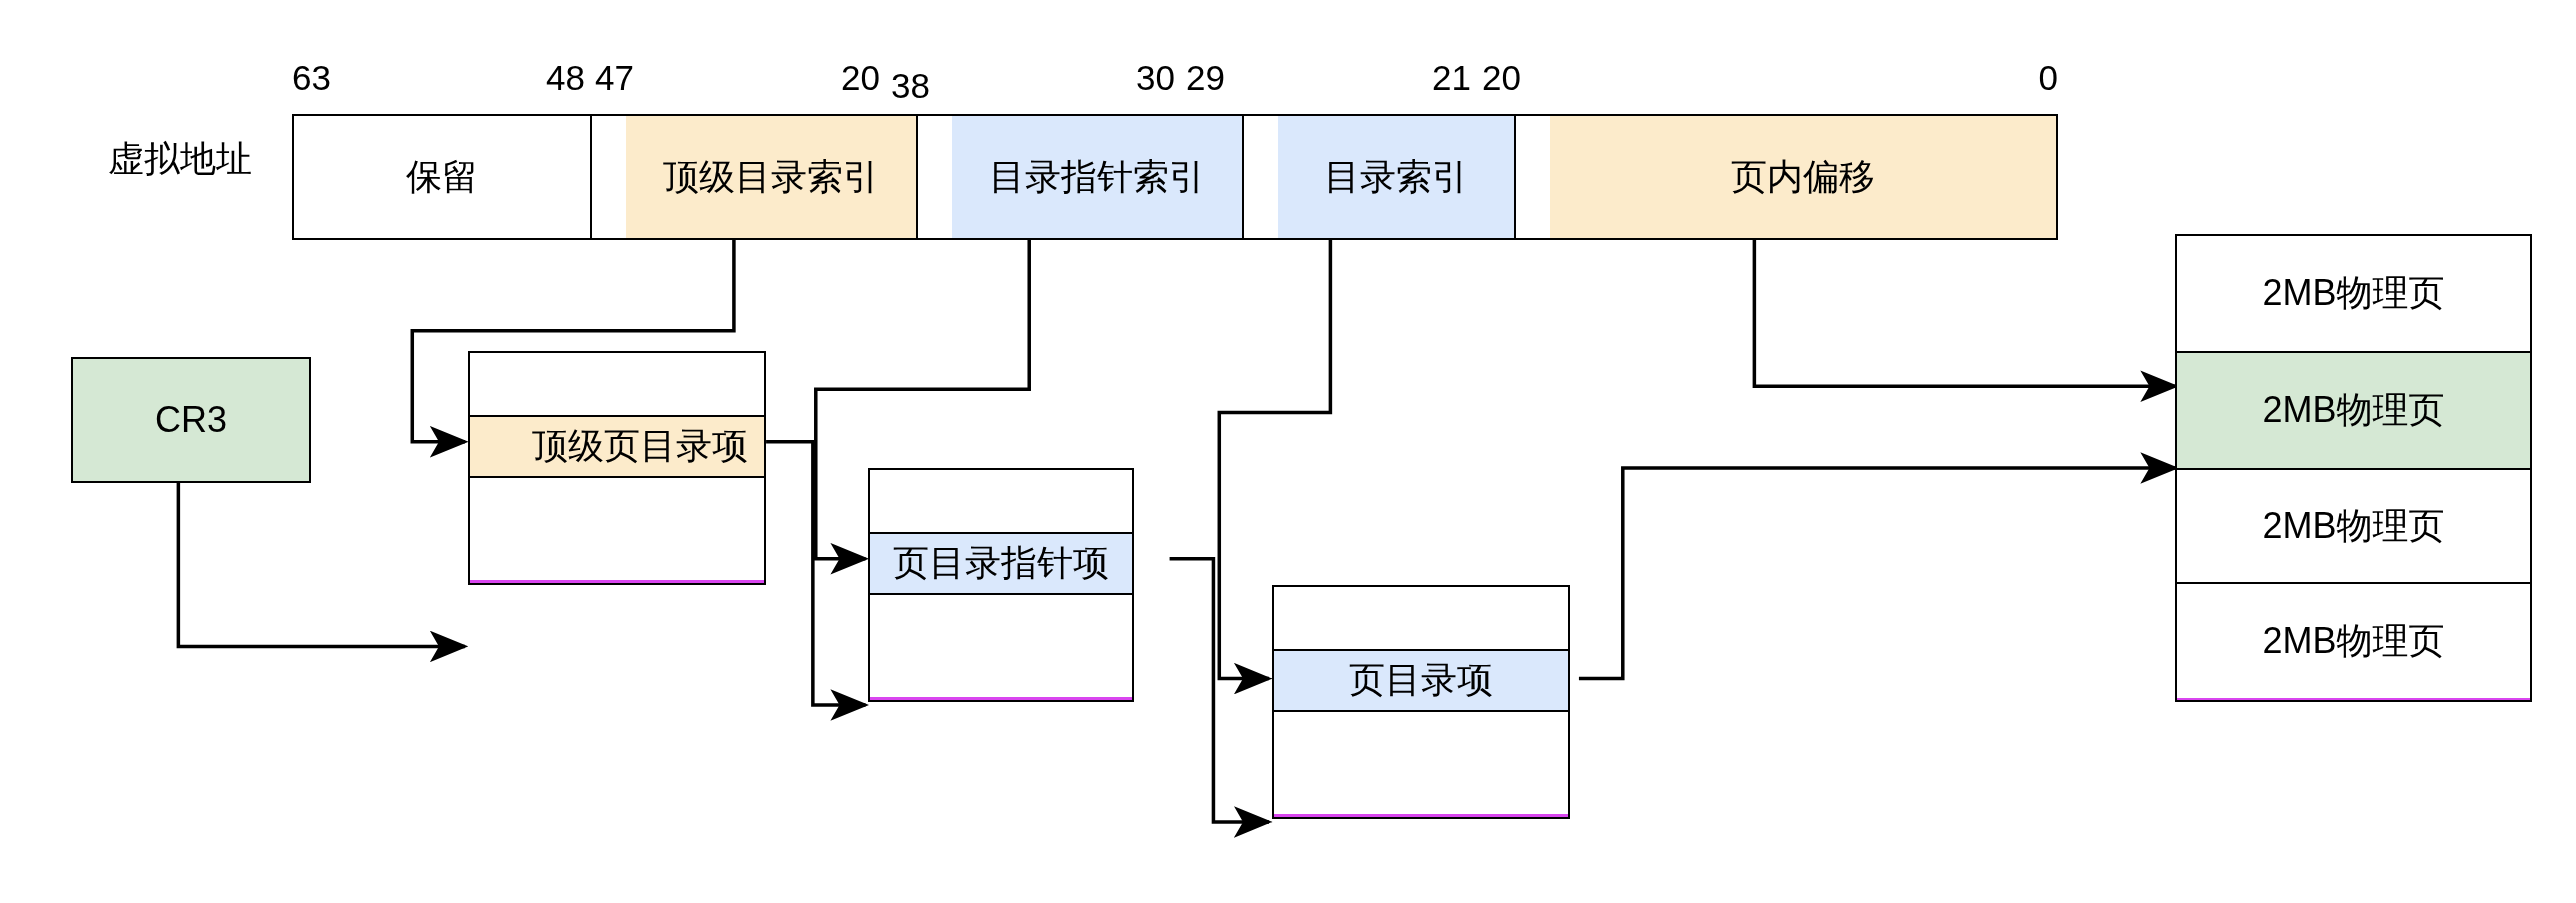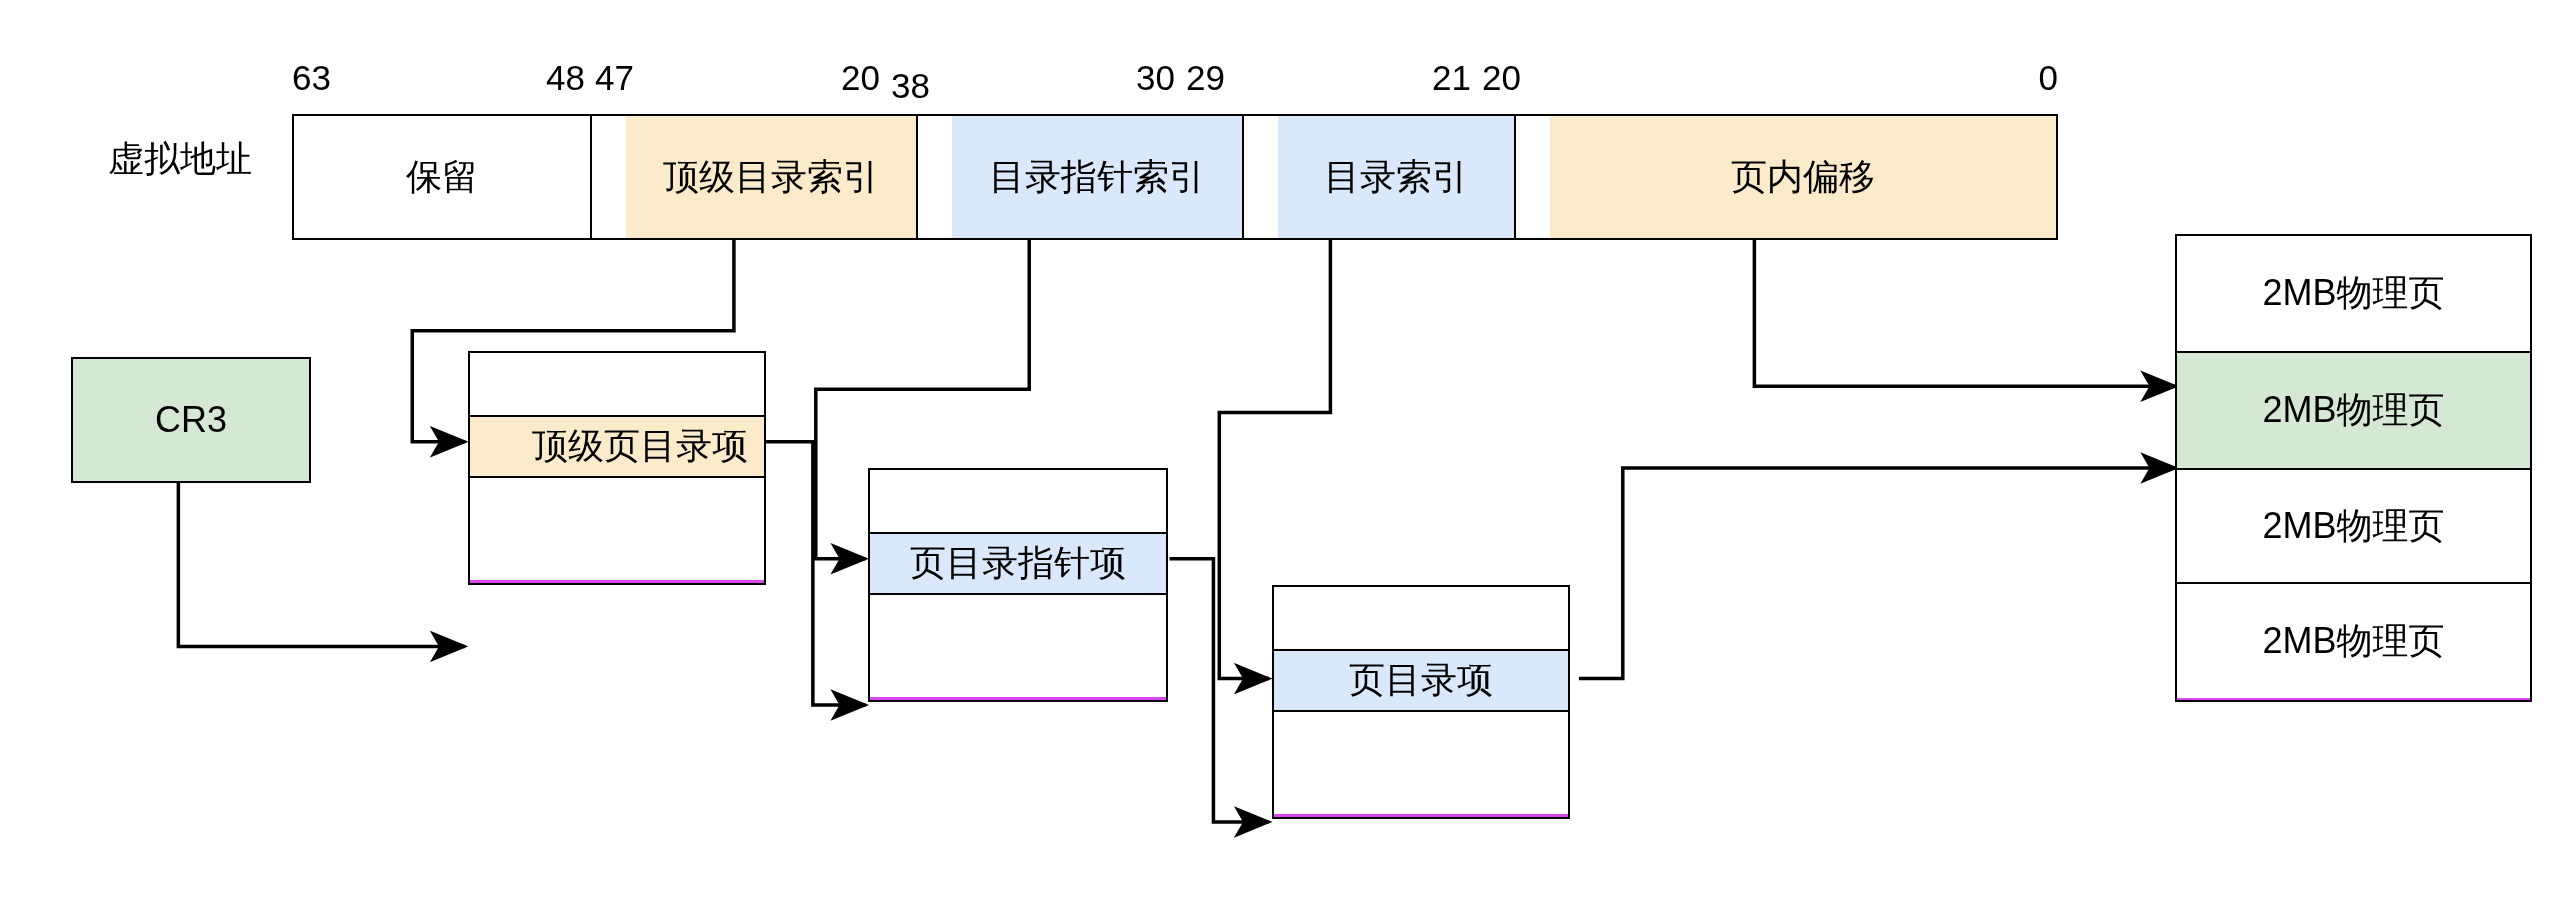--- a/index.html
+++ b/index.html
@@ -149,21 +149,21 @@
   </div>
 
   <div class="box cr3" style="left:61px; top:357px; width:240px; height:126px;">CR3</div>
 
   <div class="tbl" style="left:468px; top:351px; width:298px; height:234px;">
     <div class="trow" style="height:64px;"></div>
     <div class="trow fill-tan" style="height:61px;padding-left:46px;">顶级页目录项</div>
     <div class="trow last" style="height:102px;"></div>
   </div>
 
-  <div class="tbl" style="left:868px; top:468px; width:300px; height:234px;">
+  <div class="tbl" style="left:868px; top:468px; width:266px; height:234px;">
     <div class="trow" style="height:64px;"></div>
     <div class="trow fill-blue" style="height:61px;">页目录指针项</div>
     <div class="trow last" style="height:102px;"></div>
   </div>
 
   <div class="tbl" style="left:1272px; top:585px; width:298px; height:234px;">
     <div class="trow" style="height:64px;"></div>
     <div class="trow fill-blue" style="height:61px;">页目录项</div>
     <div class="trow last" style="height:102px;"></div>
   </div>

